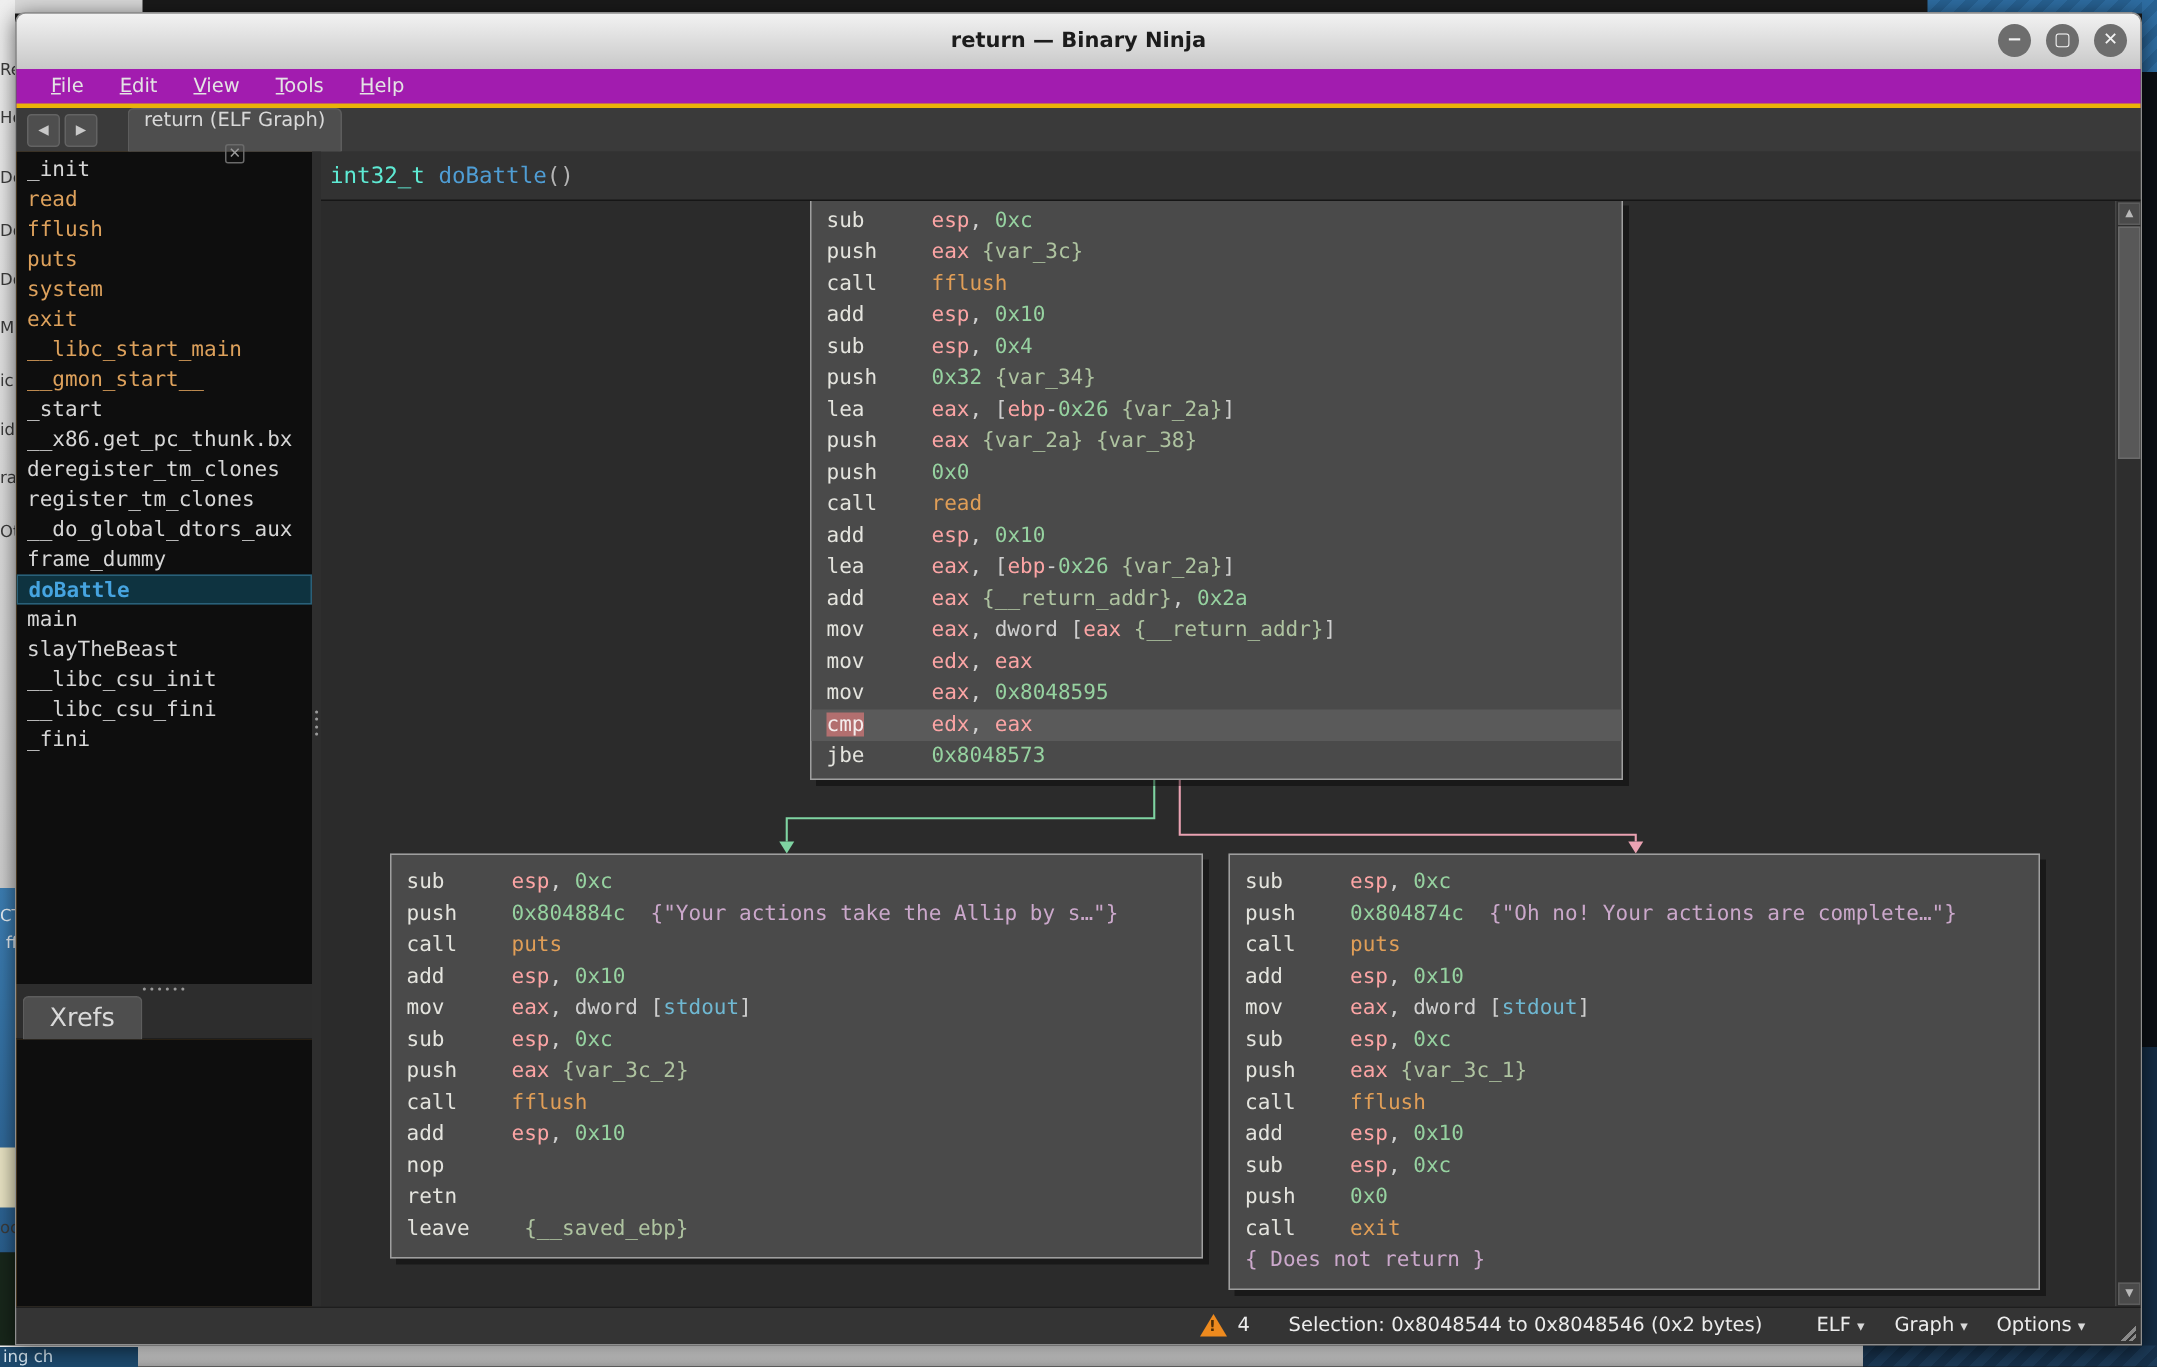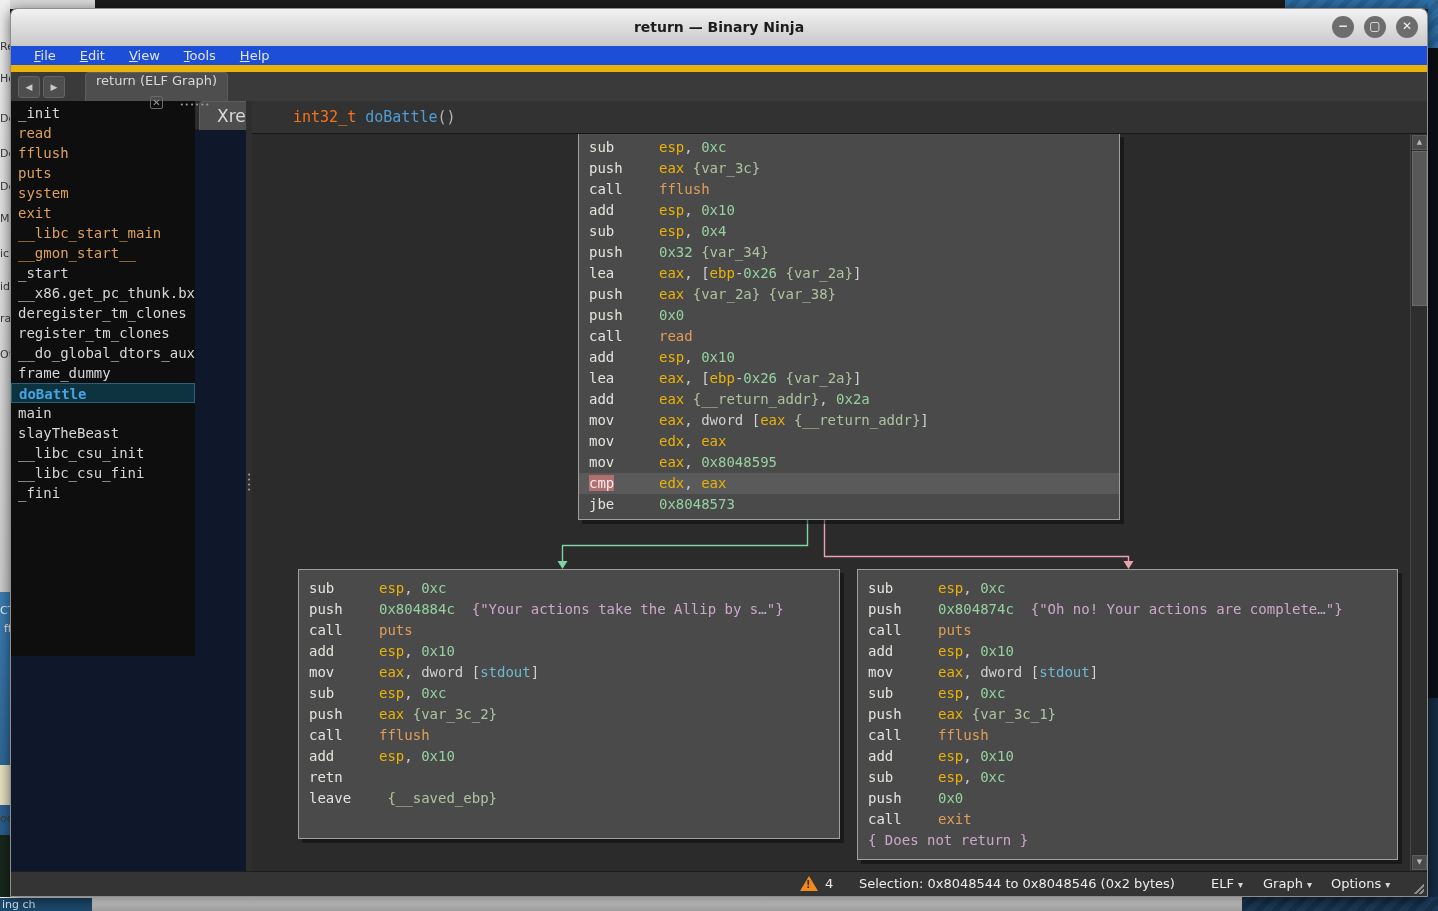--- a/index.html
+++ b/index.html
@@ -20,39 +20,39 @@
                box-shadow:0 3px 14px rgba(0,0,0,.6); display:flex; flex-direction:column; }
 
   #titlebar { height:37px; background:linear-gradient(#f2f2f2,#c8c8c8); border-radius:6px 6px 0 0;
               position:relative; flex:none; }
   #window-title { position:absolute; left:0; right:0; top:0; height:37px; line-height:37px;
                   text-align:center; font-size:14px; font-weight:bold; color:#1c1c1c; }
   .win-btn { position:absolute; top:7px; width:22px; height:22px; border-radius:50%;
              background:#6d6d6d; color:#f2f2f2; text-align:center; line-height:21px;
              font-size:12px; font-weight:bold; cursor:default; }
 
-  #menubar { height:26px; background:#1d4ed8; border-bottom:7px solid #eab308;
+  #menubar { height:26px; background:#a21caf; border-bottom:3px solid #eab308;
              display:flex; align-items:center; padding-left:12px; gap:2px; flex:none; }
   .menu-item { display:inline-block; color:#e4e4e4; font-size:13px; padding:3px 11px; }
   .menu-item::first-letter { text-decoration:underline; }
 
   #tabbar { height:29px; background:#3a3a3a; display:flex; align-items:flex-end; flex:none; position:relative; }
   .nav-btn { width:22px; height:22px; background:#4e4e4e; border:1px solid #636363; border-radius:3px;
              color:#c9c9c9; font-size:9px; text-align:center; line-height:20px; margin:0 0 3px 0; }
   #nav-back { margin-left:7px; } #nav-fwd { margin-left:3px; }
   #doc-tab { margin-left:20px; height:29px; background:#4e4e4e; border:1px solid #5d5d5d; border-bottom:none;
              border-radius:4px 4px 0 0; display:flex; align-items:center; padding:0 10px; gap:8px;flex-direction:column; }
   #doc-tab .tab-label { color:#d9d9d9; font-size:13px; }
   #tab-close { color:#9b9b9b; font-size:10px; border:1px solid #6a6a6a; border-radius:2px;
                width:13px; height:13px; line-height:12px; text-align:center; }
 
   #content { flex:1; display:flex; min-height:0; }
 
   
-  #sidebar { width:235px; flex:none; display:flex; flex-direction:row; background:#0f172a; }
+  #sidebar { width:197px; flex:none; display:flex; flex-direction:column; background:#a16207; }
   #function-list { height:555px; flex:none; background:#0e0e0e; overflow:hidden; padding-top:2px;
                    font-family:"DejaVu Sans Mono",monospace; font-size:14px; }
   .fn-item { height:20px; line-height:20px; padding-left:7px; color:#d6d6d6; white-space:nowrap; overflow:hidden; }
   .fn-item.import { color:#dda15c; }
   .fn-item.selected { color:#46a4e0; font-weight:bold; background:#0e3340; border:1px solid #2a6079; }
   #h-splitter { height:8px; flex:none; position:relative; background:#2d2d2d; }
   #h-splitter .grip { position:absolute; left:50%; top:2px; transform:translateX(-50%);
                       color:#9a9a9a; font-size:7px; letter-spacing:1px; line-height:4px; }
   #xrefs-tabrow { height:29px; flex:none; background:#2d2d2d; border-bottom:1px solid #1f1f1f; display:flex; }
   #xrefs-tab { margin-left:4px; height:29px; background:#4e4e4e; border:1px solid #5d5d5d; border-bottom:none;
@@ -62,37 +62,37 @@
 
   #v-splitter { width:6px; flex:none; background:#2e2e2e; position:relative; }
   #v-splitter .grip { position:absolute; top:372px; left:1px; color:#9a9a9a; font-size:7px;
                       line-height:5px; width:4px; word-break:break-all; letter-spacing:0; }
 
   
   #main { flex:1; display:flex; flex-direction:column; min-width:0; }
   #func-header { height:33px; flex:none; background:#323232; border-bottom:1px solid #161616;
                  font-family:"DejaVu Sans Mono",monospace; font-size:15px; line-height:32px;
                  padding-left:6px; white-space:pre; }
-  #sig-ret { color:#f97316;margin-left:35px; } #sig-name { color:#4f9dd4; } #sig-parens { color:#b4b4b4; }
+  #sig-ret { color:#5eead4; } #sig-name { color:#4f9dd4; } #sig-parens { color:#b4b4b4; }
 
   #graph { flex:1; position:relative; background:#2b2b2b; overflow:hidden; }
 
   .bblock { position:absolute; background:#4a4a4a; border:1px solid #9f9f9f;
             box-shadow:4px 4px 0 rgba(0,0,0,.42);
             font-family:"DejaVu Sans Mono",monospace; font-size:14px; }
   #block-top { left:326px; top:-1px; width:542px; height:387px; border-top:none; padding-top:4px; }
   #block-left { left:46px; top:435px; width:542px; height:270px; padding-top:8px; }
   #block-right { left:605px; top:435px; width:541px; height:291px; padding-top:8px; }
 
   .asm-line { height:21px; line-height:21px; padding:0 10px; white-space:pre; }
   .asm-line.sel { background:#5a5a5a; }
   .tok { display:inline; }
   .tok-m { display:inline-block; width:70px; color:#e4e4de; }
   .hlbg { background:#b26f6f; color:#f4ecec; }
-  .tok-r { color:#eab308;margin-top:40px; }
+  .tok-r { color:#fca5a5;margin-top:40px; }
   .tok-n { color:#96d2a0; }
   .tok-c { color:#e09e57; }
   .tok-d { color:#6fb8d2; }
   .tok-s { color:#cba8cb; }
   .tok-a { color:#aec3a0; }
   .tok-t { color:#cfcfcf; }
 
   #edges { position:absolute; left:0; top:0; pointer-events:none; }
 
   
@@ -257,20 +257,21 @@
         <div class="bblock" id="block-left">
             <div class="asm-line"><span class="tok tok-m">sub</span><span class="tok tok-r">esp</span><span class="tok tok-t">, </span><span class="tok tok-n">0xc</span></div>
             <div class="asm-line"><span class="tok tok-m">push</span><span class="tok tok-n">0x804884c</span><span class="tok tok-t">  </span><span class="tok tok-s">{"Your actions take the Allip by s…"}</span></div>
             <div class="asm-line"><span class="tok tok-m">call</span><span class="tok tok-c">puts</span></div>
             <div class="asm-line"><span class="tok tok-m">add</span><span class="tok tok-r">esp</span><span class="tok tok-t">, </span><span class="tok tok-n">0x10</span></div>
             <div class="asm-line"><span class="tok tok-m">mov</span><span class="tok tok-r">eax</span><span class="tok tok-t">, dword [</span><span class="tok tok-d">stdout</span><span class="tok tok-t">]</span></div>
             <div class="asm-line"><span class="tok tok-m">sub</span><span class="tok tok-r">esp</span><span class="tok tok-t">, </span><span class="tok tok-n">0xc</span></div>
             <div class="asm-line"><span class="tok tok-m">push</span><span class="tok tok-r">eax</span><span class="tok tok-t"> </span><span class="tok tok-a">{var_3c_2}</span></div>
             <div class="asm-line"><span class="tok tok-m">call</span><span class="tok tok-c">fflush</span></div>
             <div class="asm-line"><span class="tok tok-m">add</span><span class="tok tok-r">esp</span><span class="tok tok-t">, </span><span class="tok tok-n">0x10</span></div>
+            <div class="asm-line"><span class="tok tok-m">nop</span></div>
             <div class="asm-line"><span class="tok tok-m">retn</span></div>
             <div class="asm-line"><span class="tok tok-m">leave</span><span class="tok tok-t"> </span><span class="tok tok-a">{__saved_ebp}</span></div>
           </div>
         <div class="bblock" id="block-right">
             <div class="asm-line"><span class="tok tok-m">sub</span><span class="tok tok-r">esp</span><span class="tok tok-t">, </span><span class="tok tok-n">0xc</span></div>
             <div class="asm-line"><span class="tok tok-m">push</span><span class="tok tok-n">0x804874c</span><span class="tok tok-t">  </span><span class="tok tok-s">{"Oh no! Your actions are complete…"}</span></div>
             <div class="asm-line"><span class="tok tok-m">call</span><span class="tok tok-c">puts</span></div>
             <div class="asm-line"><span class="tok tok-m">add</span><span class="tok tok-r">esp</span><span class="tok tok-t">, </span><span class="tok tok-n">0x10</span></div>
             <div class="asm-line"><span class="tok tok-m">mov</span><span class="tok tok-r">eax</span><span class="tok tok-t">, dword [</span><span class="tok tok-d">stdout</span><span class="tok tok-t">]</span></div>
             <div class="asm-line"><span class="tok tok-m">sub</span><span class="tok tok-r">esp</span><span class="tok tok-t">, </span><span class="tok tok-n">0xc</span></div>

